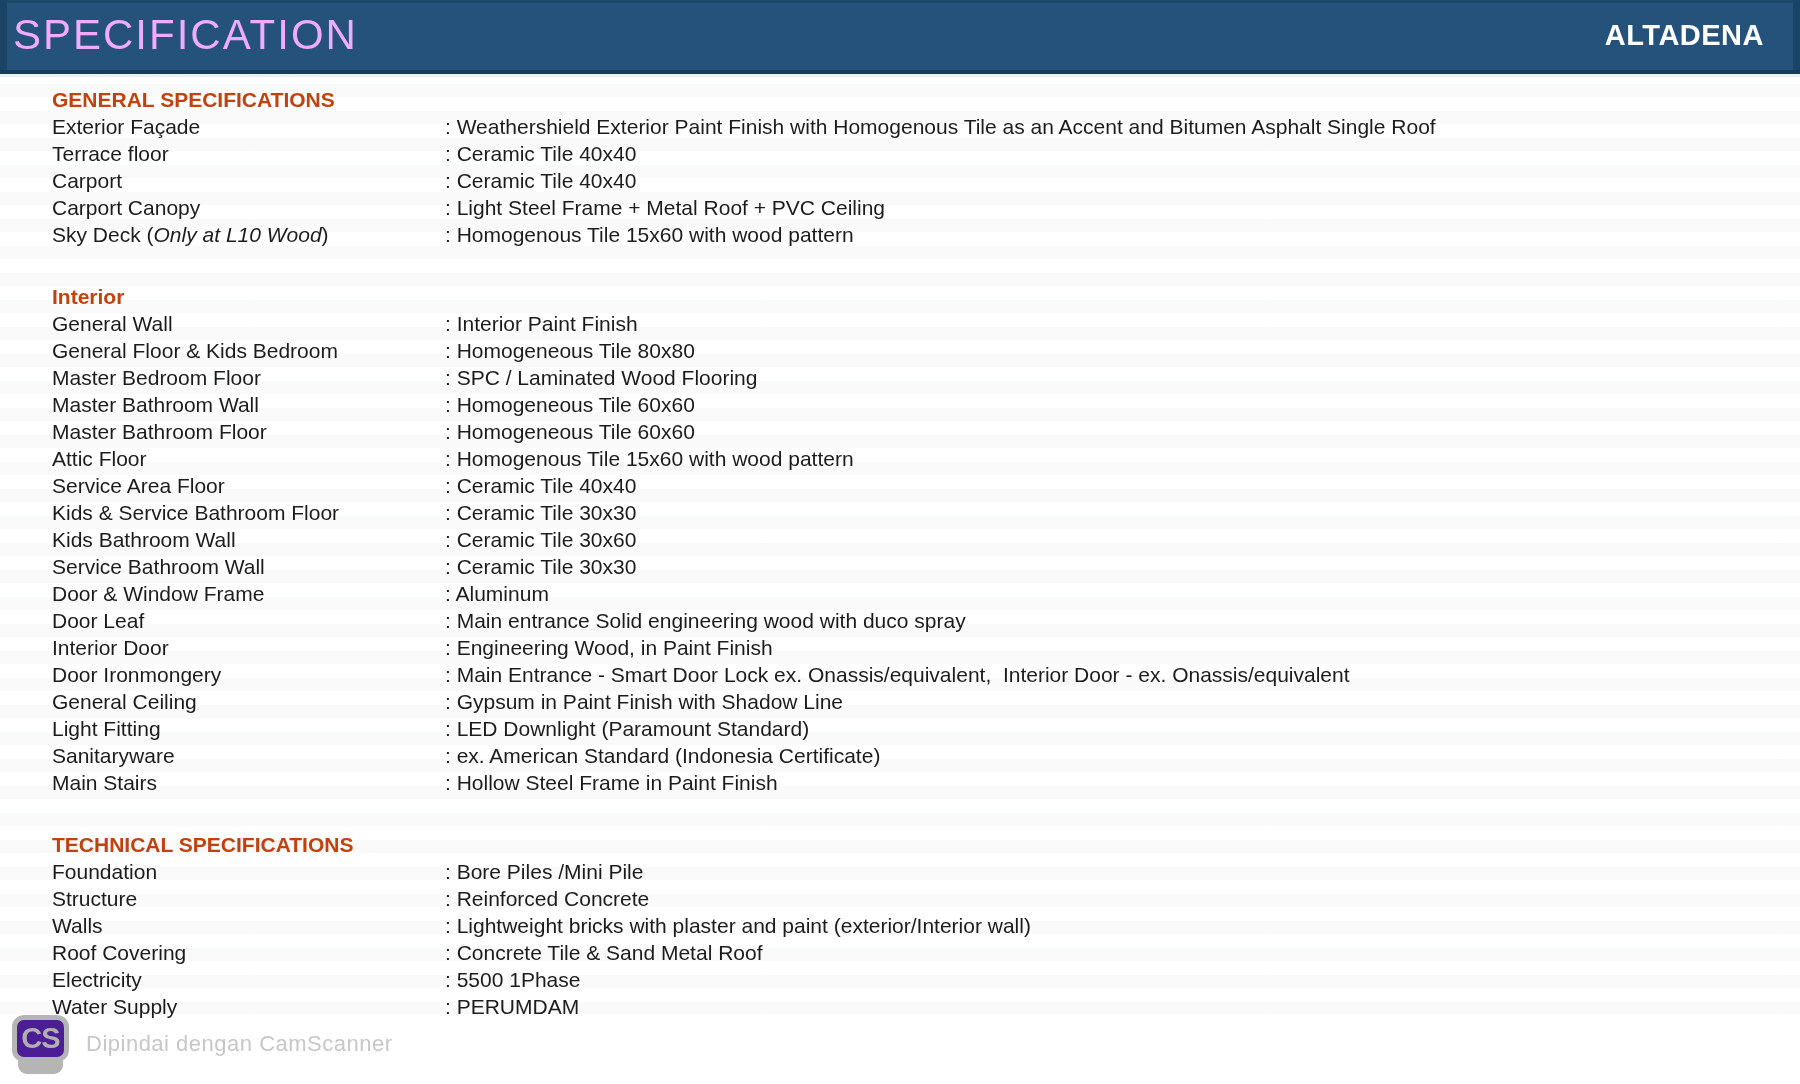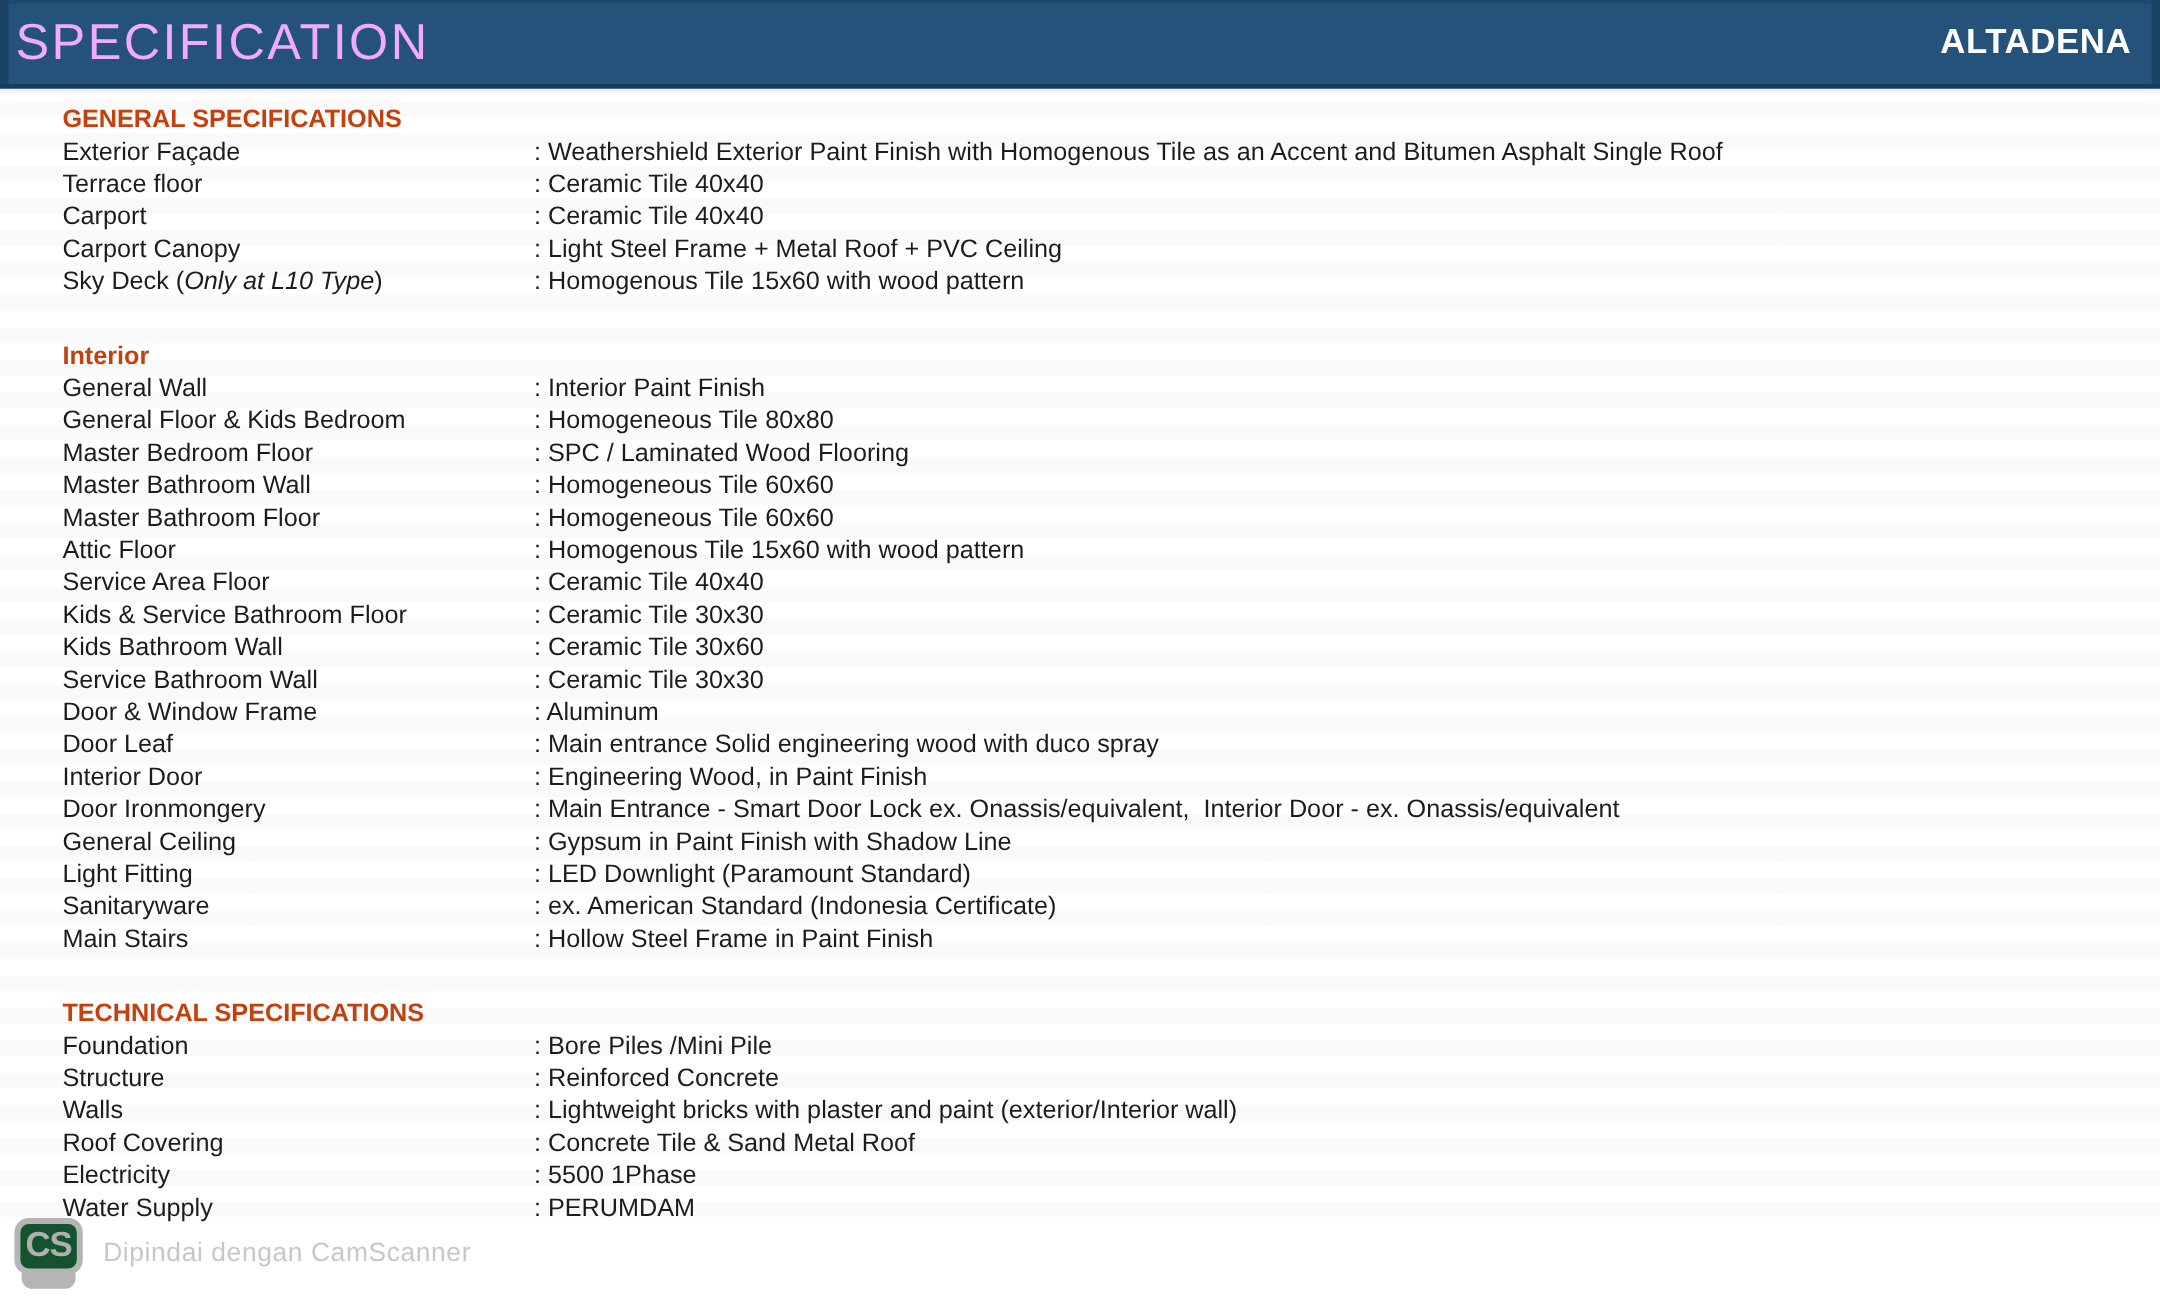--- a/index.html
+++ b/index.html
@@ -27,21 +27,21 @@
     background: #e9f1f7;
   }
   .header-title {
     margin-left: 13px;
     font-size: 42px;
     font-weight: 400;
     letter-spacing: 2px;
     color: #f0abfc;
   }
   .header-brand {
-    margin-right: 24px;
+    margin-right: 36px;
     font-size: 29px;
     font-weight: 700;
     letter-spacing: 0.5px;
     color: #ffffff;
   }
 
   
   .spec-list {
     position: absolute; top: 86px; left: 52px; right: 20px;
     font-size: 21px; line-height: 27px;
@@ -68,21 +68,21 @@
   .footer {
     position: absolute; left: 12px; top: 1014px; height: 60px;
     display: flex; align-items: center; gap: 17px;
   }
   .cs-icon { position: relative; width: 57px; height: 59px; flex: 0 0 auto; }
   .cs-box {
     position: absolute; top: 0; left: 0; right: 0; height: 47px;
     border: 5px solid #b5b5b5; border-radius: 12px; box-sizing: border-box;
     display: flex; align-items: center; justify-content: center;
     font-weight: 700; font-size: 29px; letter-spacing: -1px; color: #b0b0b0;
-    background: #14532d;
+    background: #4c1d95;
   }
   .cs-base {
     position: absolute; left: 6px; right: 6px; bottom: 0; height: 15px;
     background: #b5b5b5; border-radius: 3px 3px 9px 9px;
   }
   .watermark-text {
     font-size: 22px; color: #c7c7c7; letter-spacing: 0.5px;
   }
 </style>
 </head>
@@ -107,21 +107,21 @@
     </div>
     <div class="spec-row">
       <span class="spec-label"><span>Carport</span></span>
       <span class="spec-value">: Ceramic Tile 40x40</span>
     </div>
     <div class="spec-row">
       <span class="spec-label"><span>Carport Canopy</span></span>
       <span class="spec-value">: Light Steel Frame + Metal Roof + PVC Ceiling</span>
     </div>
     <div class="spec-row">
-      <span class="spec-label"><span>Sky Deck (</span><span class="it">Only at L10 Type</span><span>)</span></span>
+      <span class="spec-label"><span>Sky Deck (</span><span class="it">Only at L10 Wood</span><span>)</span></span>
       <span class="spec-value">: Homogenous Tile 15x60 with wood pattern</span>
     </div>
     <div class="section-heading gap-before">Interior</div>
     <div class="spec-row">
       <span class="spec-label"><span>General Wall</span></span>
       <span class="spec-value">: Interior Paint Finish</span>
     </div>
     <div class="spec-row">
       <span class="spec-label"><span>General Floor &amp; Kids Bedroom</span></span>
       <span class="spec-value">: Homogeneous Tile 80x80</span>

